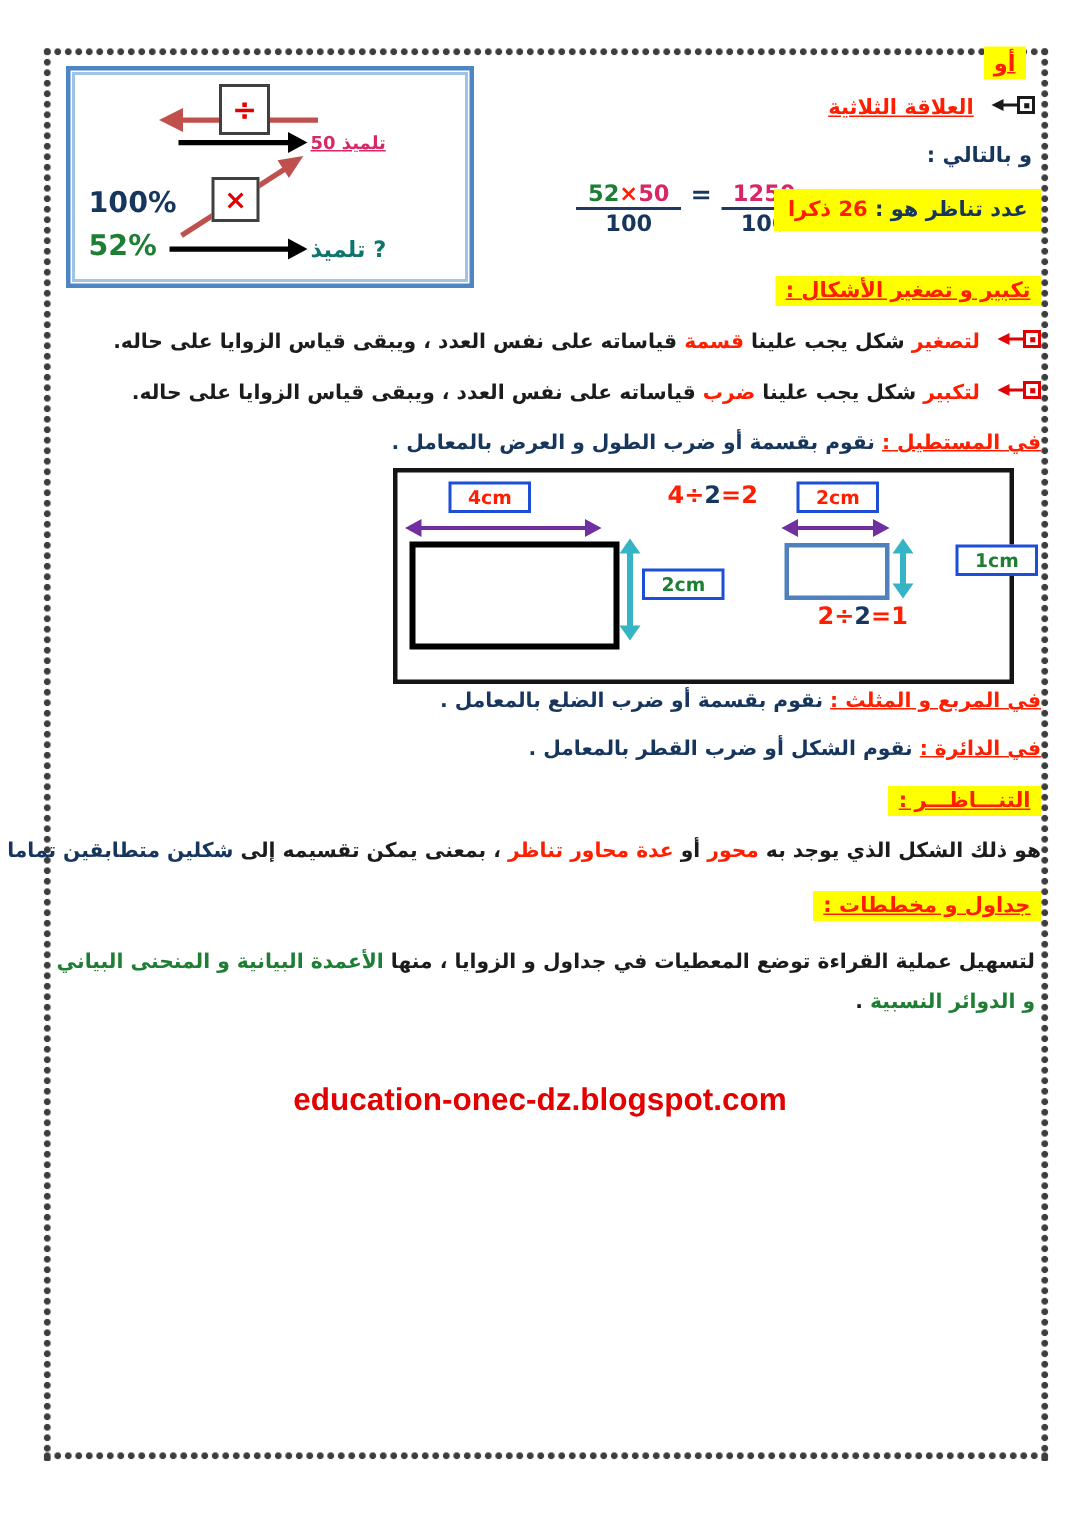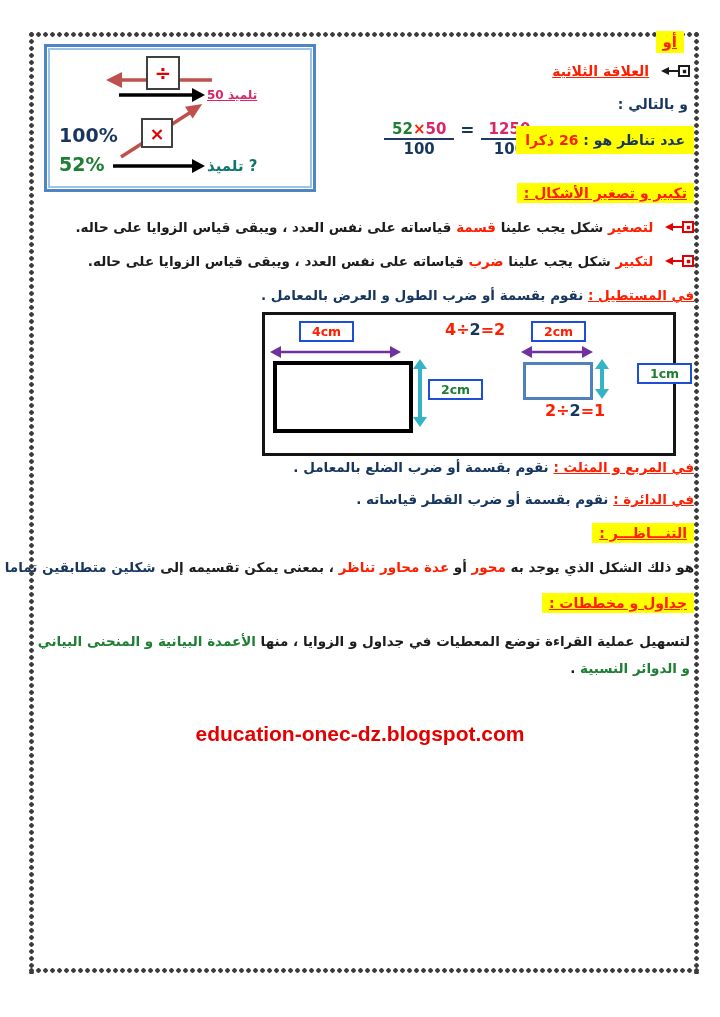--- a/index.html
+++ b/index.html
@@ -193,21 +193,21 @@
     <div class="mdeq" style="left:280px;top:86px;"><span class="red">2÷</span><span class="navy">2</span><span class="red">=1</span></div>
   </div>
 
   <div class="abs rtl bodyline" style="right:26px;top:459px;">
     <span class="red uline">في المربع و المثلث :</span>
     <span class="navy">نقوم بقسمة أو ضرب الضلع بالمعامل .</span>
   </div>
 
   <div class="abs rtl bodyline" style="right:26px;top:491px;">
     <span class="red uline">في الدائرة :</span>
-    <span class="navy">نقوم بقسمة أو ضرب القطر قياساته .</span>
+    <span class="navy">نقوم الشكل أو ضرب القطر بالمعامل .</span>
   </div>
 
   <div class="abs rtl" style="right:26px;top:523px;">
     <span class="hl headline">التنـــاظـــر :</span>
   </div>
 
   <div class="abs rtl bodyline blk" style="right:26px;top:559px;">
     <span>هو ذلك الشكل الذي يوجد به</span>
     <span class="red">محور</span>
     <span>أو</span>

